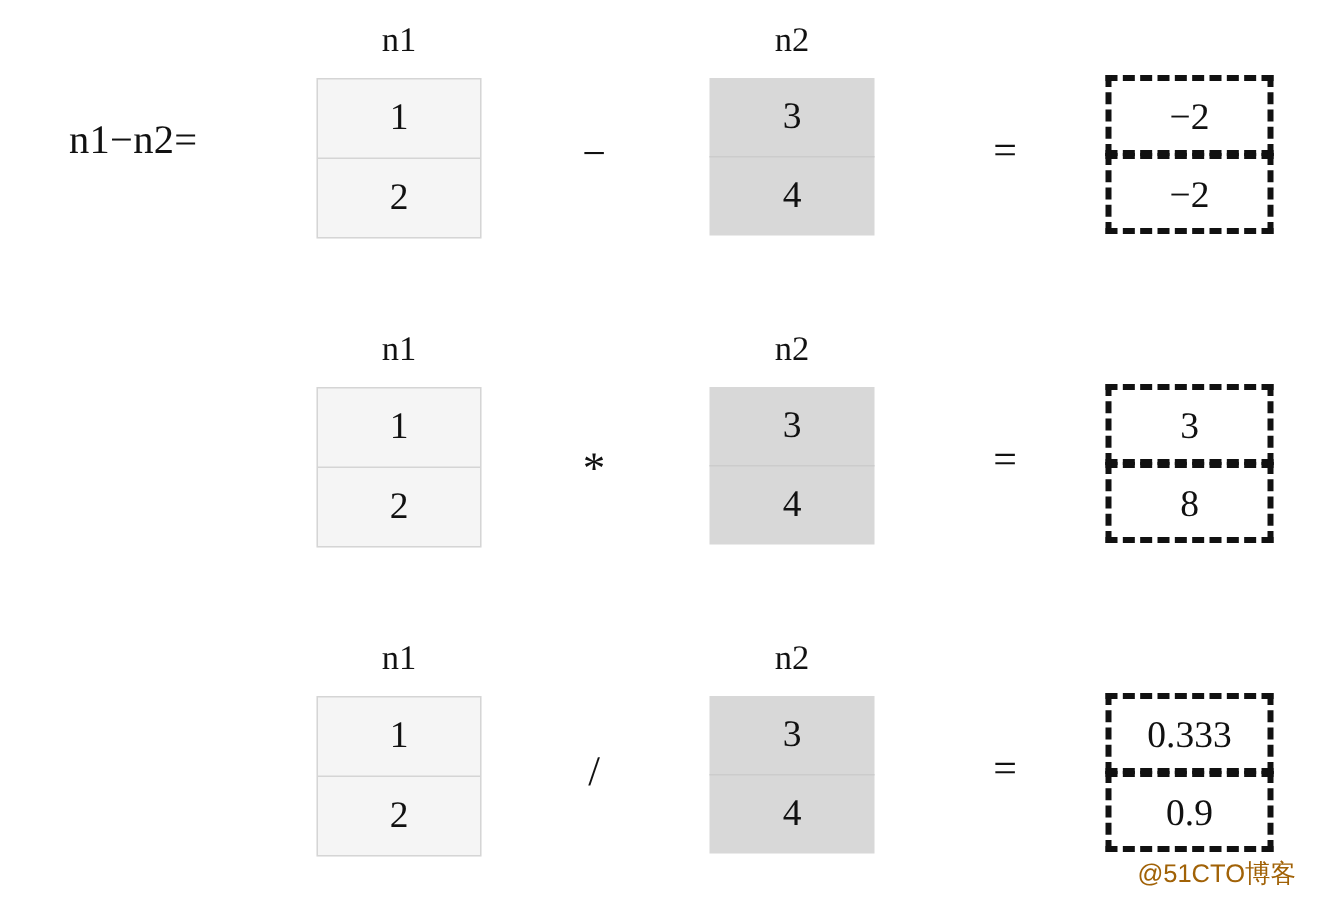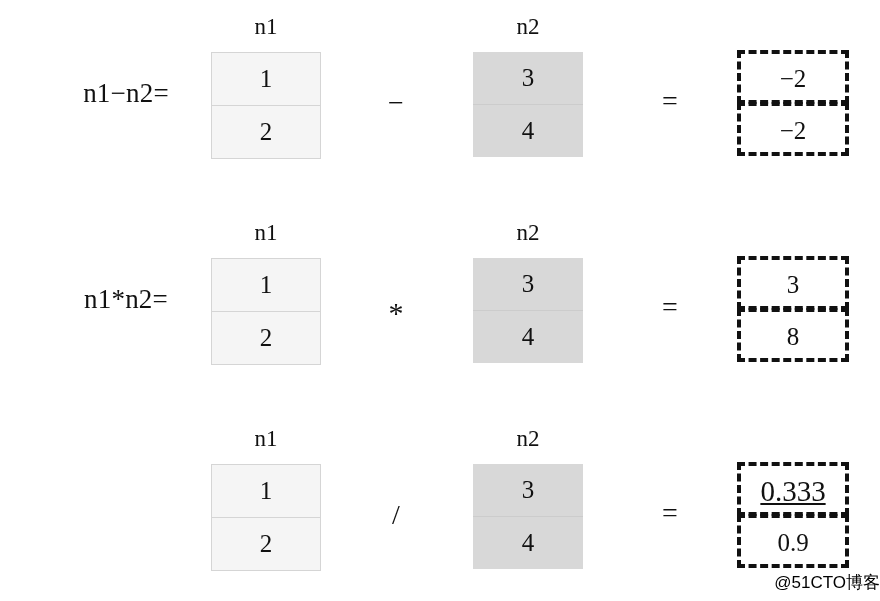--- a/index.html
+++ b/index.html
@@ -37,21 +37,20 @@
   .row-label {
     position: absolute;
     left: 46px;
     top: 78px;
     width: 160px;
     font-size: 27px;
     line-height: 30px;
     letter-spacing: 0.2px;
     white-space: nowrap;
     color: #111111;
-    text-align: center;
   }
 
   
   .operand {
     position: absolute;
     width: 110px;
   }
   .operand-n1 { left: 211px; }
   .operand-n2 { left: 473px; }
 
@@ -115,30 +114,30 @@
   .result-cell {
     height: 54px;
     line-height: 50px;
     text-align: center;
     font-size: 25px;
     color: #111111;
     border: 4px dashed #111111;
     box-sizing: border-box;
     margin-bottom: -2px;
   }
-  .result-cell.narrow-text { font-size: 29px; text-decoration: underline; }
+  .result-cell.narrow-text { font-size: 25px; }
 
   
   .watermark {
     position: absolute;
-    right: 0;
+    right: 16px;
     bottom: 8px;
     font-size: 17px;
     line-height: 20px;
-    color: #000000;
+    color: #a16207;
     font-family: "Liberation Sans", sans-serif;
     white-space: nowrap;
     user-select: none;
   }
 </style>
 </head>
 <body>
 
 <div class="canvas">
 
@@ -165,21 +164,20 @@
 
     <div class="op-symbol op-equals">=</div>
 
     <div class="result">
       <div class="result-cell">−2</div>
       <div class="result-cell">−2</div>
     </div>
   </div>
 
   <div class="row row-2">
-    <div class="row-label">n1*n2=</div>
 
     <div class="operand operand-n1">
       <div class="operand-header">n1</div>
       <div class="operand-box">
         <div class="cell">1</div>
         <div class="cell">2</div>
       </div>
     </div>
 
     <div class="op-symbol op-middle op-mult">*</div>

